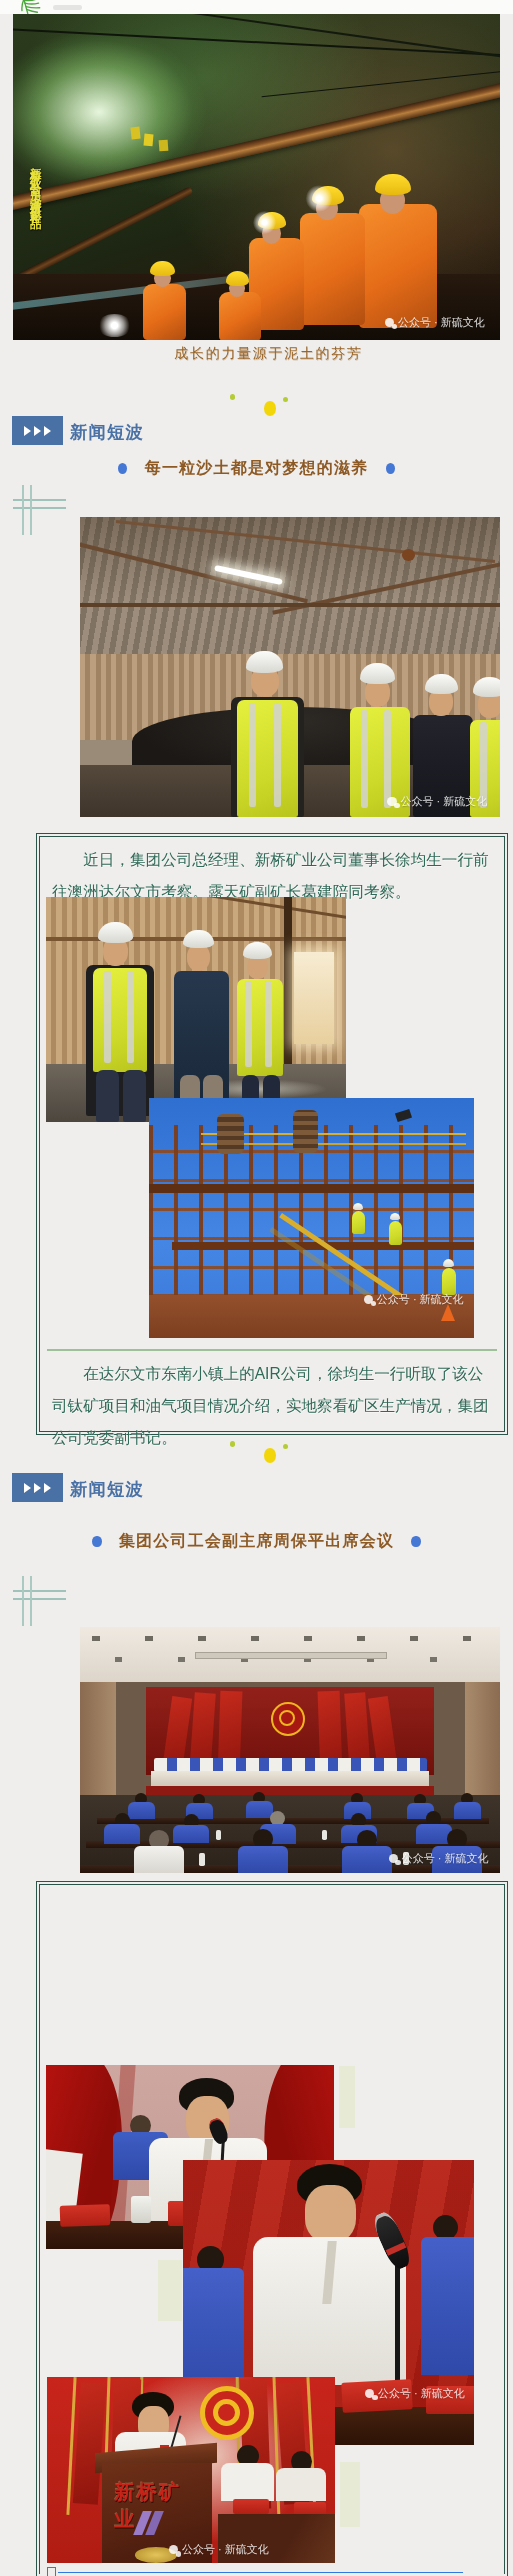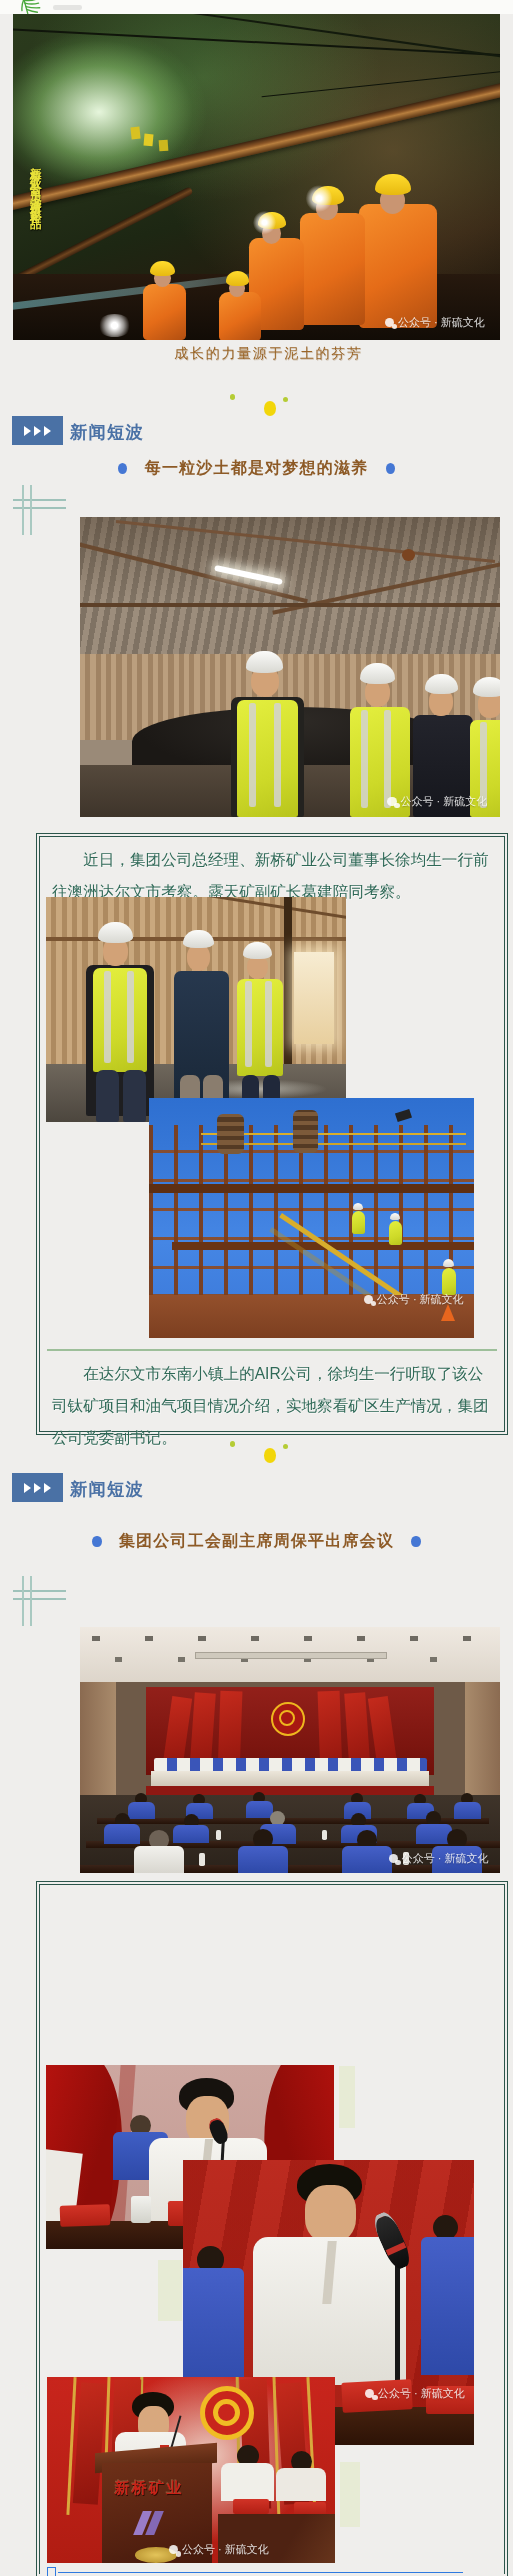--- a/index.html
+++ b/index.html
@@ -479,21 +479,21 @@
       <div>
         <div class="a" style="left:85px;top:15px;width:42px;height:28px;border-radius:50% 50% 44% 44%;background:#141008;"></div>
         <div class="a" style="left:91px;top:29px;width:31px;height:36px;border-radius:42%;background:#d8a87e;"></div>
         <div class="a" style="left:68px;top:55px;width:71px;height:55px;border-radius:10.4px 10.4px 0 0;background:linear-gradient(#f4f3ef,#e4e2da);"></div>
         <div class="a" style="left:113px;top:68px;width:9.2px;height:12.7px;background:#c42a1c;"></div>
       </div>
       <div class="a" style="left:128px;top:38px;width:1.7px;height:33px;background:#222;transform:rotate(16deg);"></div>
 
       <div class="a" style="left:48px;top:71px;width:122px;height:19.6px;background:linear-gradient(#7c3c20,#5a2812);transform:skewY(-5deg);"></div>
       <div class="a" style="left:55px;top:86px;width:110px;height:100px;background:linear-gradient(165deg,#6e3018,#46190c);">
-        <div class="a" style="left:12.7px;top:16px;width:86px;font-size:15px;font-weight:bold;color:#c82318;letter-spacing:2.3px;text-shadow:0.6px 0.6px 0 #2a0c04,-0.6px -0.6px 0 #8a5a3a;">新桥矿业</div>
+        <div class="a" style="left:12.7px;top:16px;width:86px;font-size:20px;font-weight:bold;color:#c82318;letter-spacing:2.3px;text-shadow:0.6px 0.6px 0 #2a0c04,-0.6px -0.6px 0 #8a5a3a;">新桥矿业</div>
         <div class="a" style="left:36px;top:48px;width:9.2px;height:24px;background:#9a7cc8;transform:skewX(-22deg);"></div>
         <div class="a" style="left:48px;top:48px;width:9.2px;height:24px;background:#8468b4;transform:skewX(-22deg);"></div>
         <div class="a" style="left:33px;top:84px;width:42px;height:15.6px;border-radius:50%;background:radial-gradient(#e4c45a,#b08a28);"></div>
       </div>
 
       <div>
         <div class="audh" style="left:190px;top:68px;width:22px;height:22px;"></div>
         <div class="a" style="left:174px;top:86px;width:53px;height:38px;border-radius:8px 8px 0 0;background:#f0efe9;"></div>
         <div class="audh" style="left:244px;top:74px;width:21px;height:21px;"></div>
         <div class="a" style="left:229px;top:91px;width:50px;height:33px;border-radius:8px 8px 0 0;background:#ece9e2;"></div>

